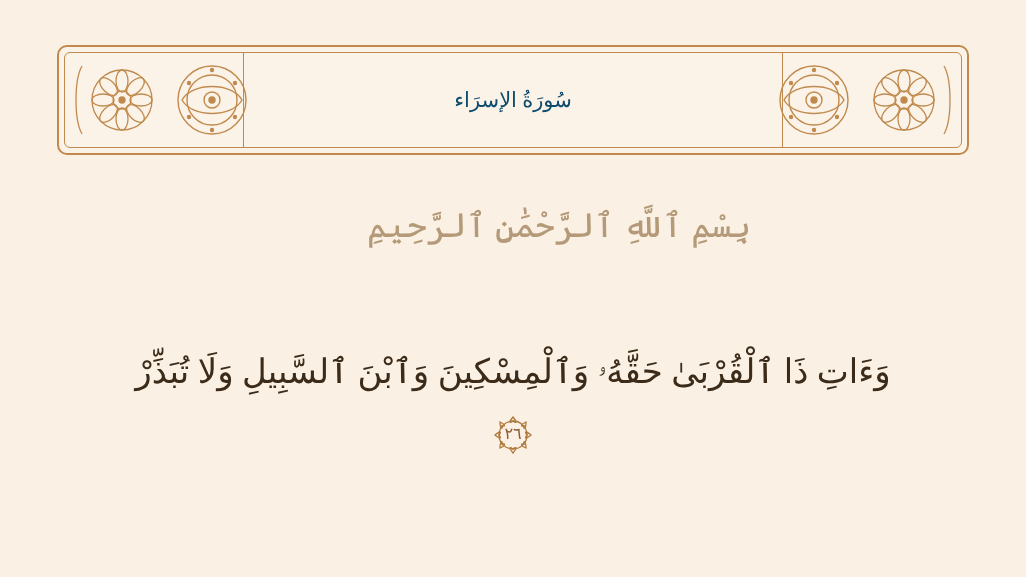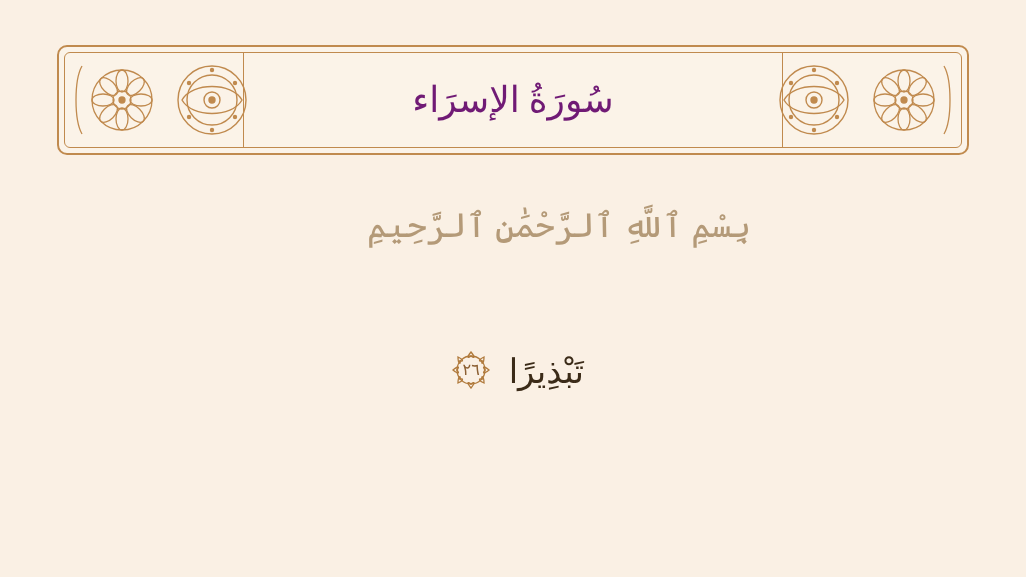--- a/index.html
+++ b/index.html
@@ -49,22 +49,22 @@
     bottom: 7px;
     border-left: 1.5px solid #c08a4e;
     border-right: 1.5px solid #c08a4e;
     box-sizing: border-box;
     display: flex;
     align-items: center;
     justify-content: center;
   }
   .surah-name {
     font-family: "Liberation Serif", "DejaVu Serif", serif;
-    font-size: 36px;
-    color: #701a75;
+    font-size: 21px;
+    color: #0c4a6e;
     letter-spacing: 0px;
     direction: rtl;
     white-space: nowrap;
   }
   .orn {
     position: absolute;
     top: 7px;
     bottom: 7px;
     width: 186px;
     overflow: hidden;
@@ -203,22 +203,22 @@
   </div>
 
   <div class="banner-center">
     <div class="surah-name">سُورَةُ الإسرَاء</div>
   </div>
 </div>
 
 <div class="basmala">بِسْمِ ٱللَّهِ ٱلرَّحْمَٰنِ ٱلرَّحِيمِ</div>
 
 <div class="ayah-block">
+  <div class="ayah-line">وَءَاتِ ذَا ٱلْقُرْبَىٰ حَقَّهُۥ وَٱلْمِسْكِينَ وَٱبْنَ ٱلسَّبِيلِ وَلَا تُبَذِّرْ</div>
   <div class="ayah-line">
-    <span>تَبْذِيرًا</span>
     <span class="ayah-end">
       <svg width="46" height="46" viewBox="0 0 46 46" xmlns="http://www.w3.org/2000/svg">
         <g fill="none" stroke="#b07a3c" stroke-width="1.3">
           <circle cx="23" cy="23" r="14"></circle>
           <path d="M23 5 C27 10, 27 12, 23 9 C19 12, 19 10, 23 5 Z"></path>
           <path d="M23 41 C27 36, 27 34, 23 37 C19 34, 19 36, 23 41 Z"></path>
           <path d="M5 23 C10 19, 12 19, 9 23 C12 27, 10 27, 5 23 Z"></path>
           <path d="M41 23 C36 19, 34 19, 37 23 C34 27, 36 27, 41 23 Z"></path>
           <path d="M10 10 C15 12, 16 15, 12 14 C13 18, 10 17, 10 10 Z"></path>
           <path d="M36 10 C31 12, 30 15, 34 14 C33 18, 36 17, 36 10 Z"></path>

